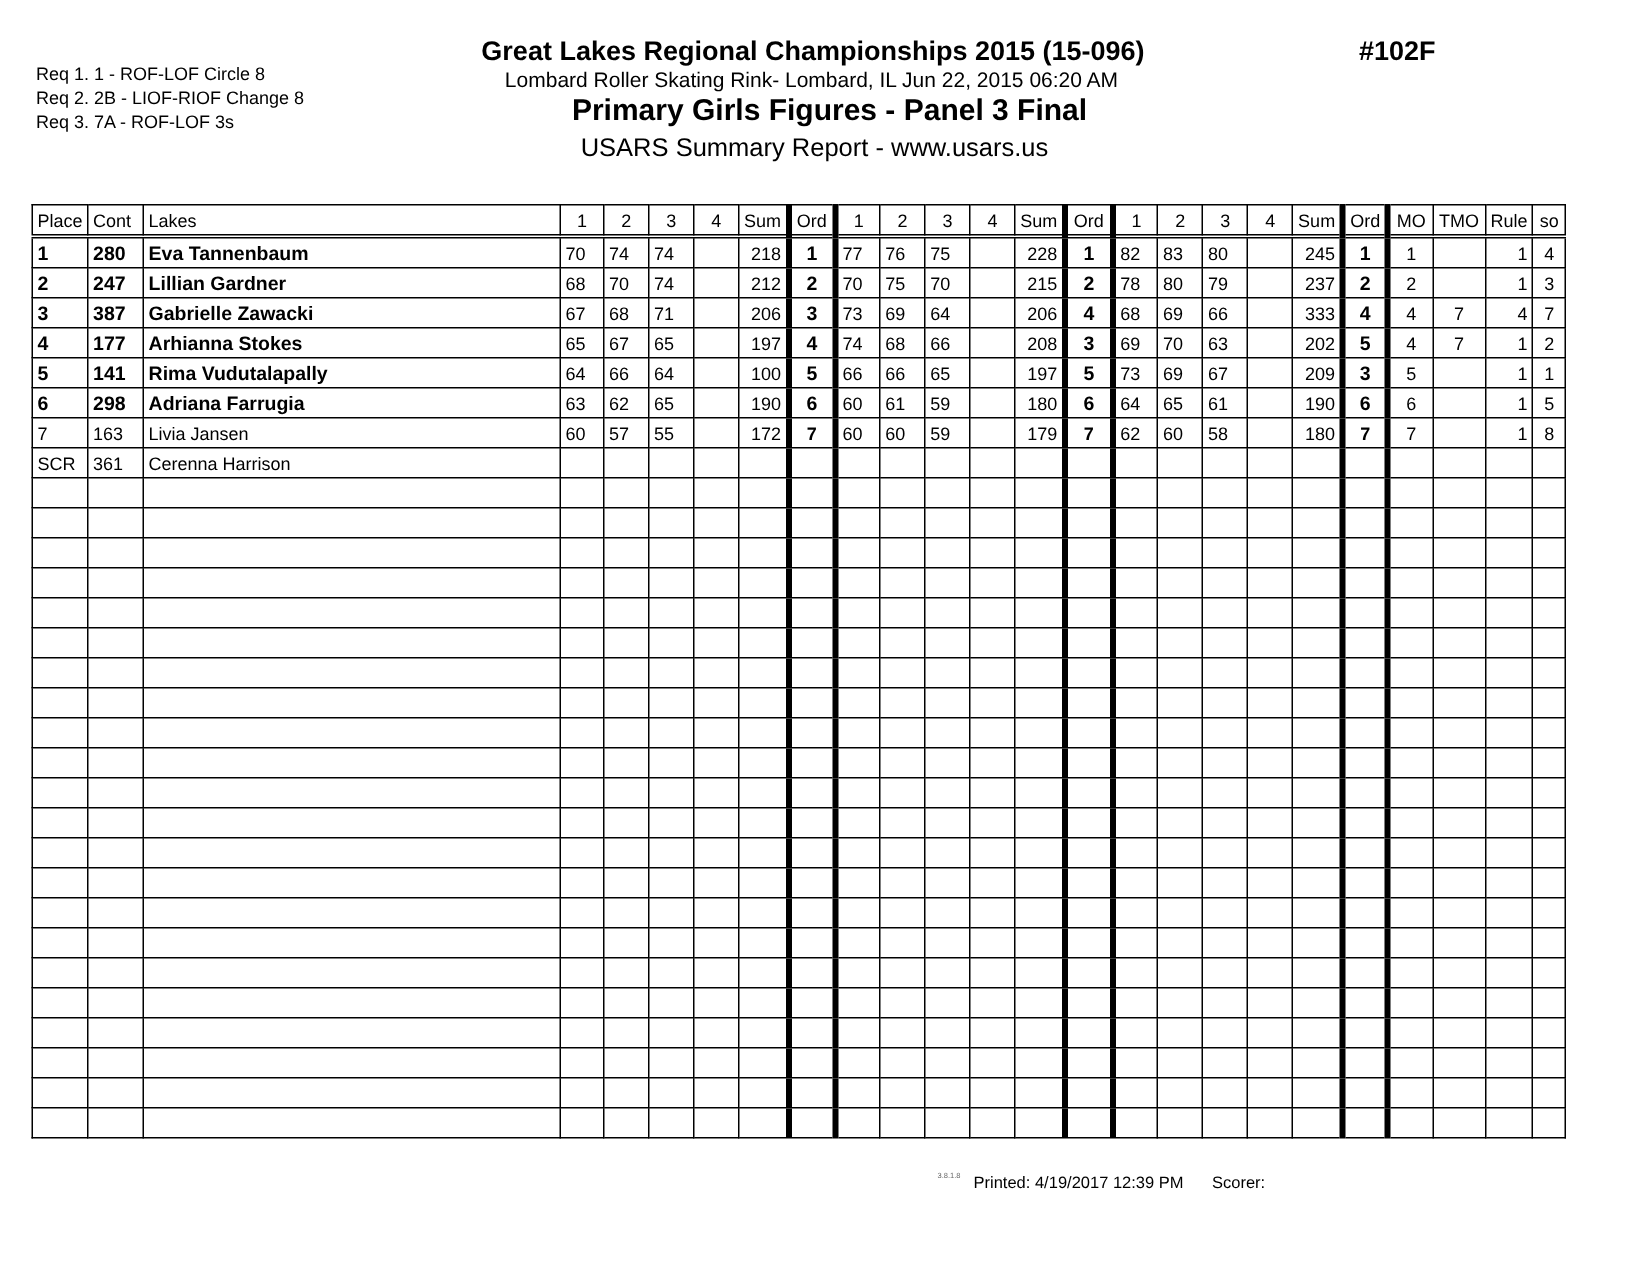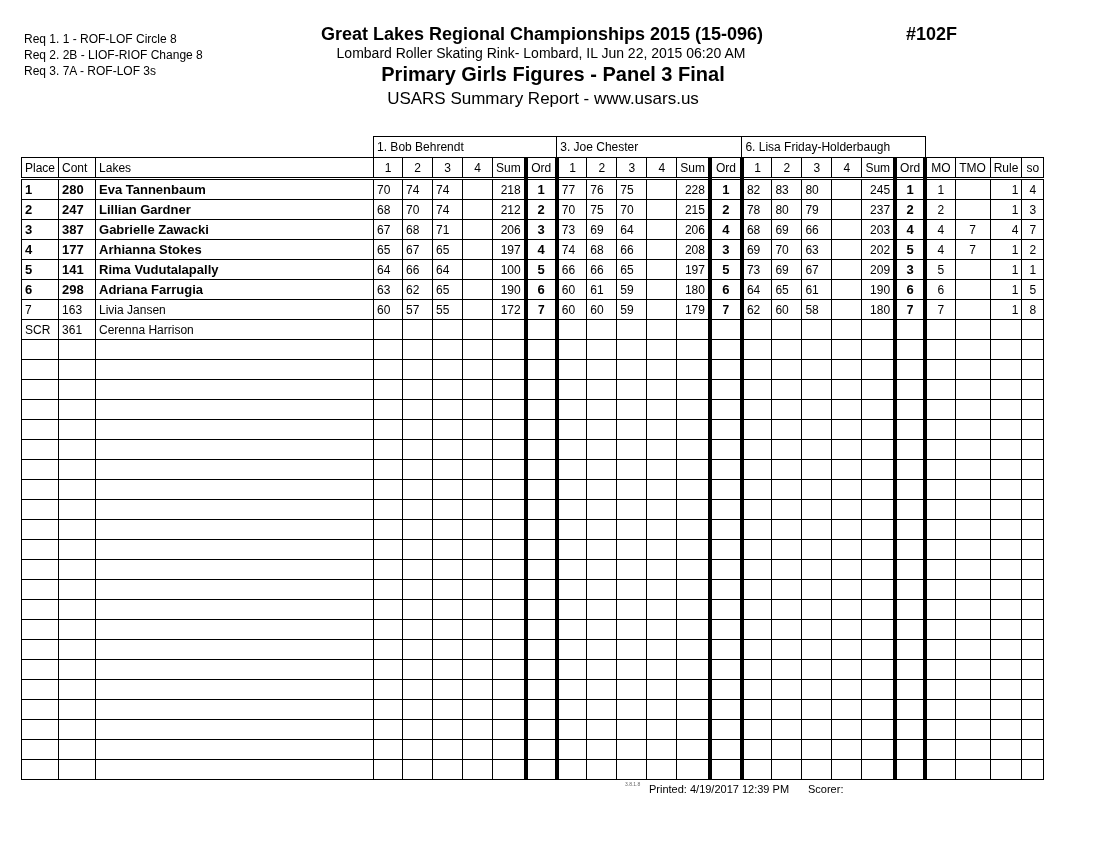--- a/index.html
+++ b/index.html
@@ -1,17 +1,17 @@
 <!DOCTYPE html>
 <html><head>
 <meta charset="utf-8">
 <style>
   body{margin:0;background:#fff;font-family:"Liberation Sans",sans-serif;color:#000;}
   .page{position:relative;width:1100px;height:850px;overflow:hidden;background:#fff;}
-  .reqs{position:absolute;left:24px;top:31px;font-size:12px;line-height:16px;}
+  .reqs{position:absolute;left:24px;top:41px;font-size:12px;line-height:16px;}
   .title{position:absolute;left:0;width:1100px;text-align:center;}
   .t1{top:24px;font-size:18px;font-weight:bold;left:-8px;}
   .t2{top:45px;font-size:14px;left:-9px;}
   .t3{top:63px;font-size:20px;font-weight:bold;left:3px;}
   .t4{top:89px;font-size:17px;left:-7px;}
   .evno{position:absolute;left:906px;top:24px;font-size:18px;font-weight:bold;}
   table.grid{position:absolute;left:21px;top:136px;border-collapse:collapse;table-layout:fixed;font-size:12px;}
   table.grid td{border:1px solid #000;height:19px;padding:0 3px;white-space:nowrap;overflow:hidden;}
   .jh td.j{height:20px;vertical-align:middle;}
   .nob{border:none !important;}
@@ -65,27 +65,20 @@
         <col style="width:30px">
         <col style="width:30px">
         <col style="width:30px">
         <col style="width:30px">
       <col style="width:30px">
         <col style="width:35px">
         <col style="width:30px">
         <col style="width:22px">
     </colgroup>
     <tbody>
-        <tr class="jh">
-      <td class="nob" colspan="3"></td>
-      <td class="j" colspan="6" style="border-bottom:none;">1.  Bob Behrendt</td>
-      <td class="j" colspan="6" style="border-bottom:none;">3.  Joe  Chester</td>
-      <td class="j" colspan="6" style="border-bottom:none;">6.  Lisa Friday-Holderbaugh</td>
-      <td class="nob" colspan="4"></td>
-    </tr>
     <tr class="hdr dbl" id="hdr">
       <td class="l">Place</td>
       <td class="l">Cont</td>
       <td class="l">Lakes</td>
     <td>1</td>
           <td>2</td>
           <td>3</td>
           <td>4</td>
           <td style="text-align: left;">Sum</td>
           <td class="tl">Ord</td>
@@ -175,21 +168,21 @@
           <td class=" tl">73</td>
           <td>69</td>
           <td>64</td>
           <td></td>
           <td class="r">206</td>
           <td class="c b tl">4</td>
           <td class=" tl">68</td>
           <td>69</td>
           <td>66</td>
           <td></td>
-          <td class="r">203</td>
+          <td class="r">333</td>
           <td class="c b tl">4</td>
           <td class="c tl">4</td>
           <td class="c">7</td>
           <td class="r">4</td>
           <td class="c">7</td>
         </tr>
         <tr class="top">
           <td class="b">4</td>
           <td class="b">177</td>
           <td class="b">Arhianna Stokes</td>

